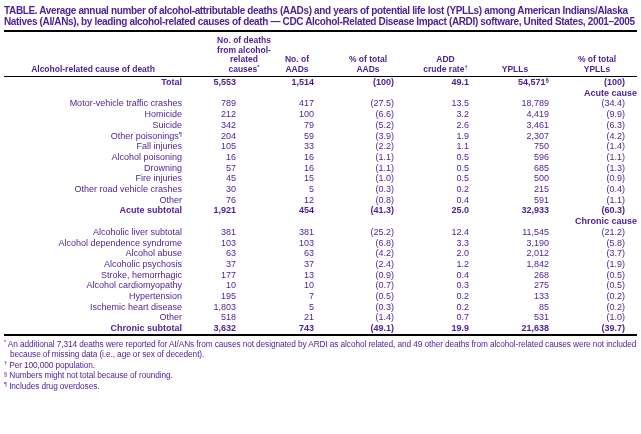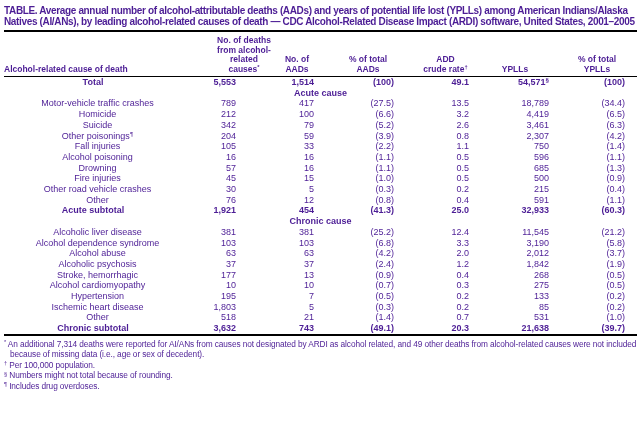--- a/index.html
+++ b/index.html
@@ -30,36 +30,36 @@
   }
   thead th {
     font-size: 8.5px;
     font-weight: bold;
     line-height: 9.5px;
     vertical-align: bottom;
     text-align: center;
     padding: 4px 0 2px 0;
     border-bottom: 1.5px solid #000;
   }
-  thead th.c1 { text-align: left; }
+  thead th.c1 { text-align: center; }
   .hdr { white-space: pre-line; display: inline-block; }
   .s2 { transform: translateX(34px); }
   .s3 { transform: translateX(20px); margin-top: 16px; }
   .s4 { transform: translateX(12px); }
   .s5 { transform: translateX(12px); }
   .s6 { transform: translateX(4px); }
   .s7 { transform: translateX(3px); }
   tbody td {
     font-size: 9px;
     line-height: 10.7px;
     padding: 0;
     vertical-align: top;
     white-space: nowrap;
   }
-  tbody td.label { text-align: center; }
+  tbody td.label { text-align: right; }
   tbody td.label.indent { padding-left: 9px; }
   tbody td.num { text-align: right; padding-right: 2px; }
   tbody td.num:last-child { padding-right: 12px; }
   tbody tr.bold td { font-weight: bold; }
   sup {
     font-size: 0.68em;
     vertical-align: baseline;
     position: relative;
     top: -0.45em;
     line-height: 0;
@@ -129,37 +129,37 @@
           <td class="num">18,789</td>
           <td class="num">(34.4)</td>
         </tr>
         <tr>
           <td class="label indent">Homicide</td>
           <td class="num">212</td>
           <td class="num">100</td>
           <td class="num">(6.6)</td>
           <td class="num">3.2</td>
           <td class="num">4,419</td>
-          <td class="num">(6.5)</td>
+          <td class="num">(9.9)</td>
         </tr>
         <tr>
           <td class="label indent">Suicide</td>
           <td class="num">342</td>
           <td class="num">79</td>
           <td class="num">(5.2)</td>
           <td class="num">2.6</td>
           <td class="num">3,461</td>
           <td class="num">(6.3)</td>
         </tr>
         <tr>
           <td class="label indent">Other poisonings<sup>¶</sup></td>
           <td class="num">204</td>
           <td class="num">59</td>
           <td class="num">(3.9)</td>
-          <td class="num">0.8</td>
+          <td class="num">1.9</td>
           <td class="num">2,307</td>
           <td class="num">(4.2)</td>
         </tr>
         <tr>
           <td class="label indent">Fall injuries</td>
           <td class="num">105</td>
           <td class="num">33</td>
           <td class="num">(2.2)</td>
           <td class="num">1.1</td>
           <td class="num">750</td>
@@ -216,21 +216,21 @@
           <td class="num">454</td>
           <td class="num">(41.3)</td>
           <td class="num">25.0</td>
           <td class="num">32,933</td>
           <td class="num">(60.3)</td>
         </tr>
         <tr class="bold">
           <td class="label" colspan="7">Chronic cause</td>
         </tr>
         <tr>
-          <td class="label indent">Alcoholic liver disease</td>
+          <td class="label indent">Alcoholic liver subtotal</td>
           <td class="num">381</td>
           <td class="num">381</td>
           <td class="num">(25.2)</td>
           <td class="num">12.4</td>
           <td class="num">11,545</td>
           <td class="num">(21.2)</td>
         </tr>
         <tr>
           <td class="label indent">Alcohol dependence syndrome</td>
           <td class="num">103</td>
@@ -301,21 +301,21 @@
           <td class="num">(1.4)</td>
           <td class="num">0.7</td>
           <td class="num">531</td>
           <td class="num">(1.0)</td>
         </tr>
         <tr class="bold">
           <td class="label">Chronic subtotal</td>
           <td class="num">3,632</td>
           <td class="num">743</td>
           <td class="num">(49.1)</td>
-          <td class="num">20.3</td>
+          <td class="num">19.9</td>
           <td class="num">21,638</td>
           <td class="num">(39.7)</td>
         </tr>
       </tbody>
   </table>
 
   <div class="footnotes">
     <div class="footnote"><sup>*</sup> An additional 7,314 deaths were reported for AI/ANs from causes not designated by ARDI as alcohol related, and 49 other deaths from alcohol-related causes were not included because of missing data (i.e., age or sex of decedent).</div>
     <div class="footnote"><sup>†</sup> Per 100,000 population.</div>
     <div class="footnote"><sup>§</sup> Numbers might not total because of rounding.</div>

